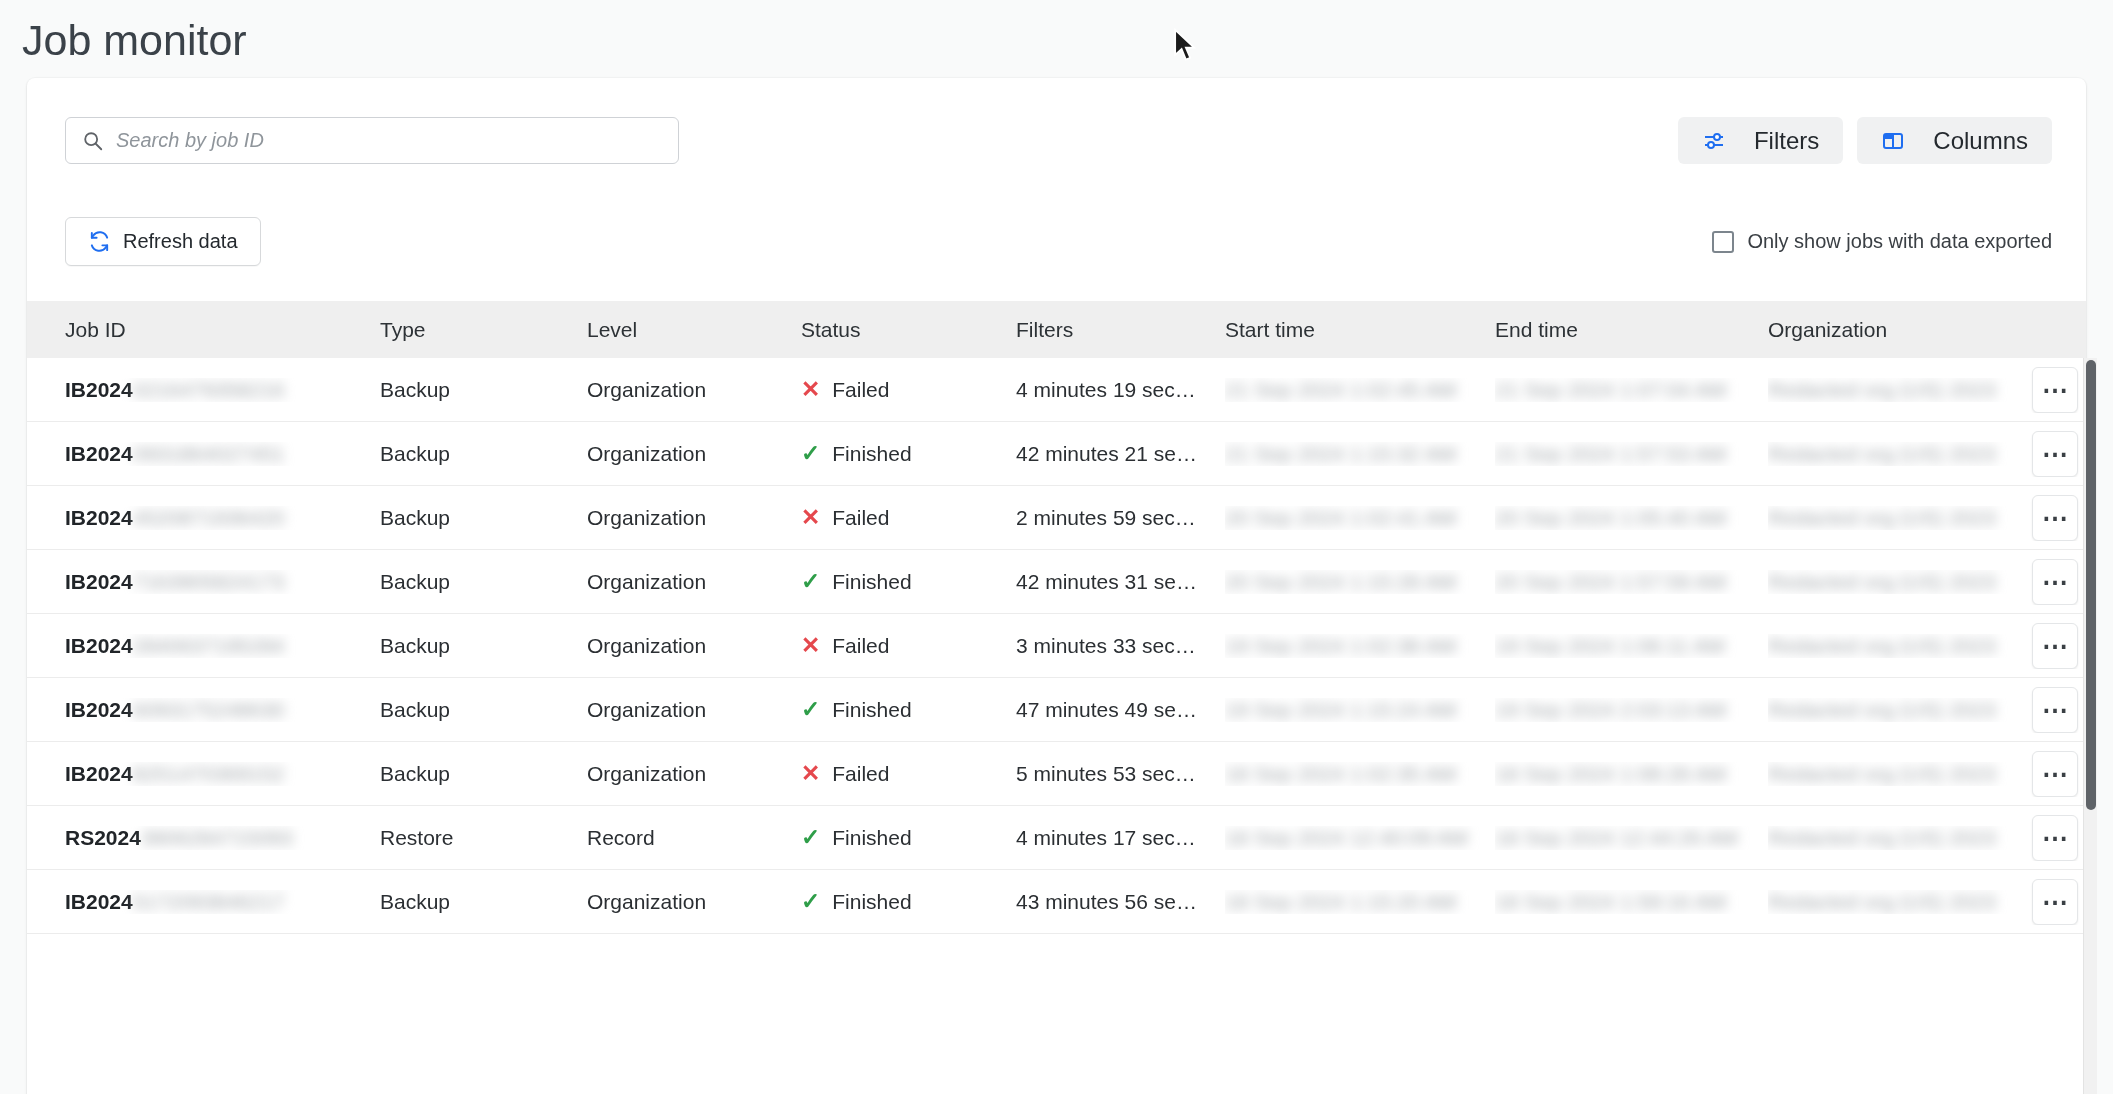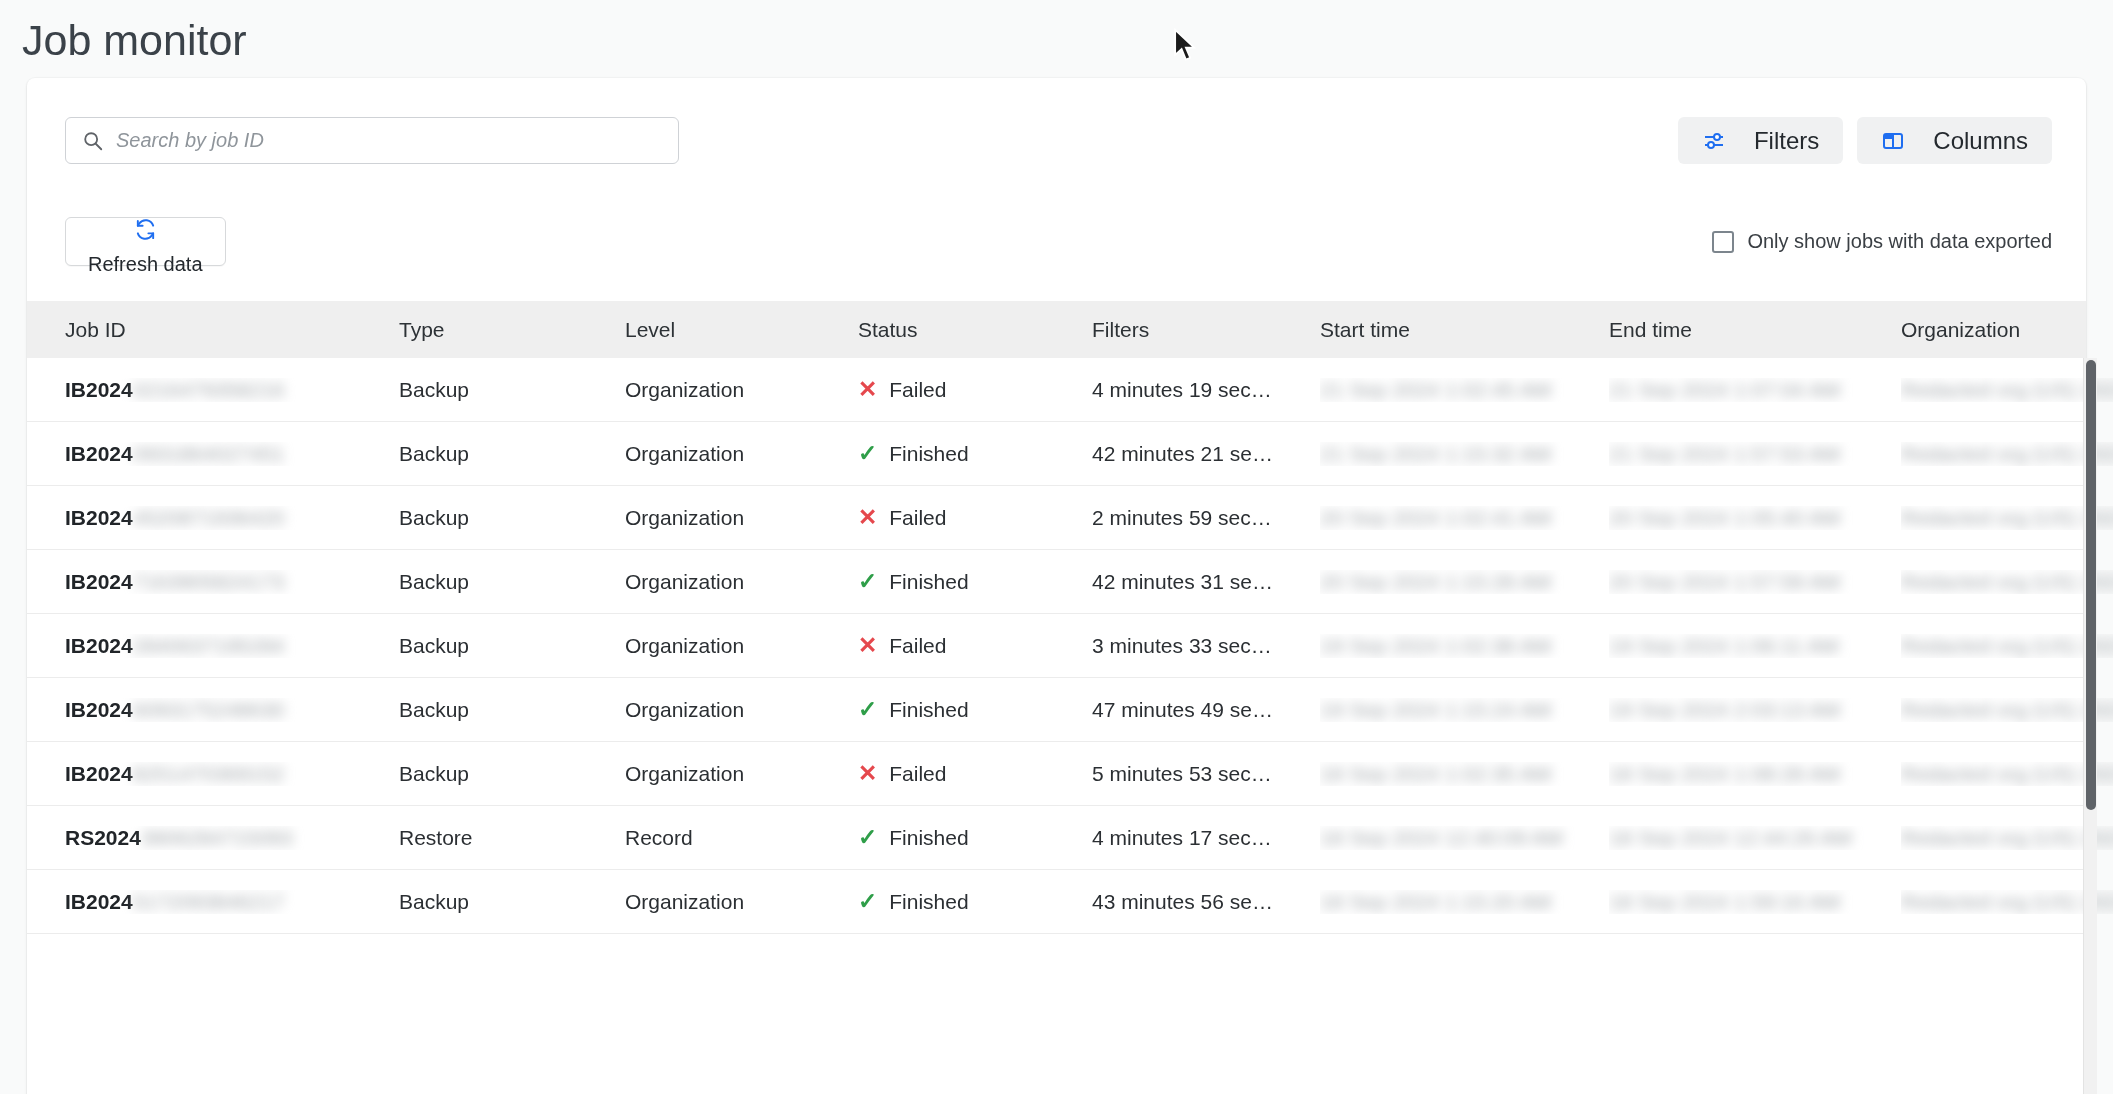--- a/index.html
+++ b/index.html
@@ -40,33 +40,31 @@
     background: #f0f1f2; border: none; border-radius: 6px;
     font-family: "Liberation Sans", sans-serif; font-size: 24px; color: #24292e; cursor: pointer;
   }
   .toolbar-row2 { position: absolute; left: 38px; right: 34px; top: 139px; height: 49px; display: flex; align-items: center; }
   .refresh-btn {
     display: flex; align-items: center; gap: 12px;
     height: 49px; padding: 0 22px;
     background: #fff; border: 1px solid #d7d9db; border-radius: 6px;
     font-family: "Liberation Sans", sans-serif; font-size: 20px; color: #24292e; cursor: pointer;
     box-shadow: 0 1px 1px rgba(0,0,0,0.03);
-    flex-direction: column;
   }
   .export-filter { display: flex; align-items: center; gap: 13px; font-size: 20px; color: #3a3f44; }
   .export-filter input[type="checkbox"] {
     width: 22px; height: 22px; appearance: none;
     border: 2px solid #7c858d; border-radius: 3px; background: #fff; cursor: pointer;
   }
   
   .grid-cols {
     display: grid;
     grid-template-columns: 315px 207px 214px 215px 209px 270px 273px 262px 1fr;
     padding-left: 38px;
-    gap: 19px;
   }
   .table-header {
     position: absolute; left: 0; right: 0; top: 223px; height: 57px;
     background: #efefef; align-items: center;
   }
   .th { font-size: 21px; color: #2d3236; font-weight: 400; white-space: nowrap; }
   .table-body { position: absolute; left: 0; right: 0; top: 280px; }
   .tr { height: 64px; align-items: center; border-bottom: 1px solid #ececec; background: #fff; }
   .td { font-size: 21px; color: #2b2f33; white-space: nowrap; overflow: hidden; }
   .id-prefix { font-weight: 700; color: #212529; }

